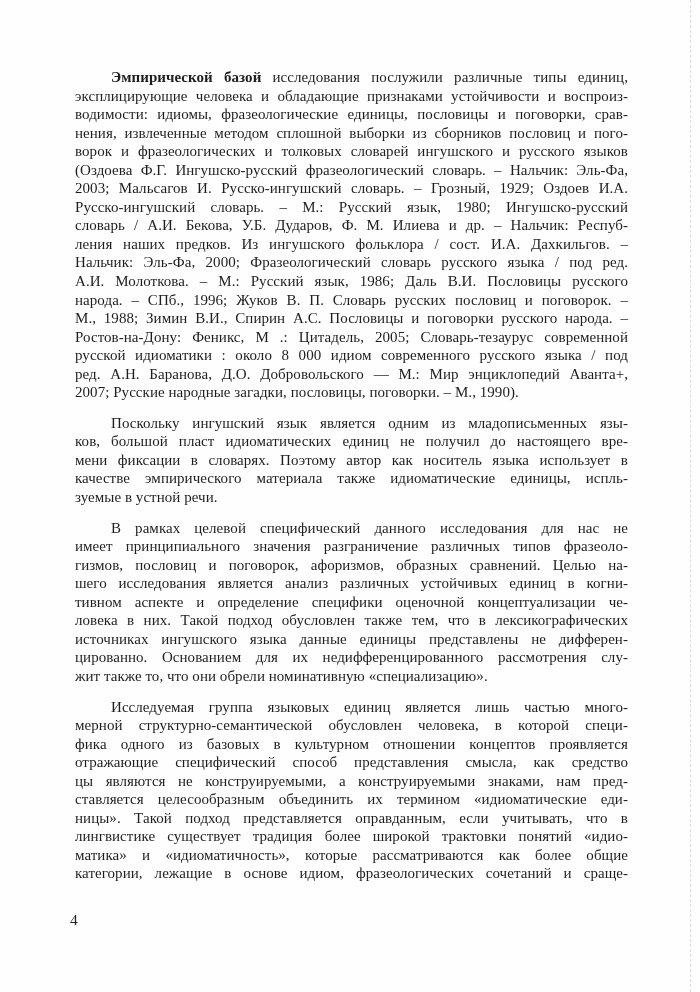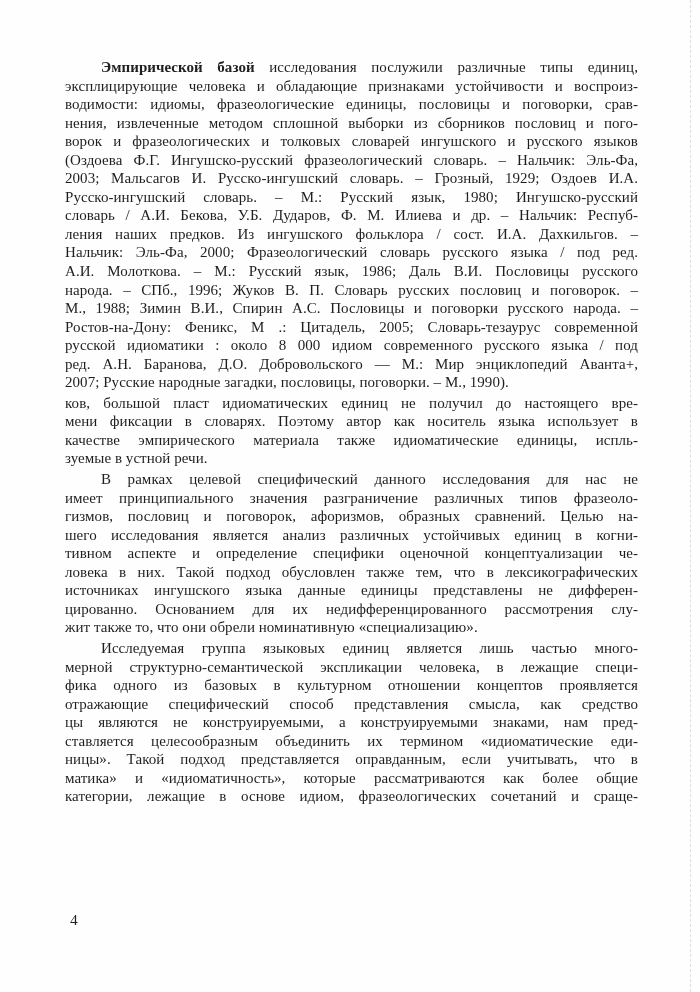--- a/index.html
+++ b/index.html
@@ -16,21 +16,21 @@
     font-family: "Liberation Serif", "DejaVu Serif", serif;
     color: #1e1e1e;
   }
   .text-block {
     position: absolute;
     left: 63px;
     top: 56px;
     width: 577px;
   }
   .paragraph {
-    margin: 2px;
+    margin: 12px;
     padding: 0;
   }
   .line {
     font-size: 15px;
     line-height: 18.55px;
     height: 18.55px;
     text-align: justify;
     text-align-last: justify;
     letter-spacing: 0.05px;
     overflow: visible;
@@ -81,43 +81,45 @@
         <div class="line">Нальчик: Эль-Фа, 2000; Фразеологический словарь русского языка / под ред.</div>
         <div class="line">А.И. Молоткова. – М.: Русский язык, 1986; Даль В.И. Пословицы русского</div>
         <div class="line">народа. – СПб., 1996; Жуков В. П. Словарь русских пословиц и поговорок. –</div>
         <div class="line">М., 1988; Зимин В.И., Спирин А.С. Пословицы и поговорки русского народа. –</div>
         <div class="line">Ростов-на-Дону: Феникс, М .: Цитадель, 2005; Словарь-тезаурус современной</div>
         <div class="line">русской идиоматики : около 8 000 идиом современного русского языка / под</div>
         <div class="line">ред. А.Н. Баранова, Д.О. Добровольского — М.: Мир энциклопедий Аванта+,</div>
         <div class="line para-last-left">2007; Русские народные загадки, пословицы, поговорки. – М., 1990).</div>
       </div>
       <div class="paragraph">
+        <div class="line para-first">Поскольку ингушский язык является одним из младописьменных язы-</div>
         <div class="line">ков, большой пласт идиоматических единиц не получил до настоящего вре-</div>
         <div class="line">мени фиксации в словарях. Поэтому автор как носитель языка использует в</div>
         <div class="line">качестве эмпирического материала также идиоматические единицы, испль-</div>
         <div class="line para-last-left">зуемые в устной речи.</div>
       </div>
       <div class="paragraph">
         <div class="line para-first">В рамках целевой специфический данного исследования для нас не</div>
         <div class="line">имеет принципиального значения разграничение различных типов фразеоло-</div>
         <div class="line">гизмов, пословиц и поговорок, афоризмов, образных сравнений. Целью на-</div>
         <div class="line">шего исследования является анализ различных устойчивых единиц в когни-</div>
         <div class="line">тивном аспекте и определение специфики оценочной концептуализации че-</div>
         <div class="line">ловека в них. Такой подход обусловлен также тем, что в лексикографических</div>
         <div class="line">источниках ингушского языка данные единицы представлены не дифферен-</div>
         <div class="line">цированно. Основанием для их недифференцированного рассмотрения слу-</div>
         <div class="line para-last-left">жит также то, что они обрели номинативную «специализацию».</div>
       </div>
       <div class="paragraph">
         <div class="line para-first">Исследуемая группа языковых единиц является лишь частью много-</div>
-        <div class="line">мерной структурно-семантической экспликации человека, в лежащие специ-</div>
+        <div class="line">мерной структурно-семантической обусловлен человека, в которой специ-</div>
         <div class="line">фика одного из базовых в культурном отношении концептов проявляется</div>
         <div class="line">отражающие специфический способ представления смысла, как средство</div>
         <div class="line">цы являются не конструируемыми, а конструируемыми знаками, нам пред-</div>
         <div class="line">ставляется целесообразным объединить их термином «идиоматические еди-</div>
         <div class="line">ницы». Такой подход представляется оправданным, если учитывать, что в</div>
+        <div class="line">лингвистике существует традиция более широкой трактовки понятий «идио-</div>
         <div class="line">матика» и «идиоматичность», которые рассматриваются как более общие</div>
         <div class="line">категории, лежащие в основе идиом, фразеологических сочетаний и сраще-</div>
       </div>
     </div>
   <div class="page-number">4</div>
   <div class="scan-edge"></div>
 </div>
 
 </body></html>

